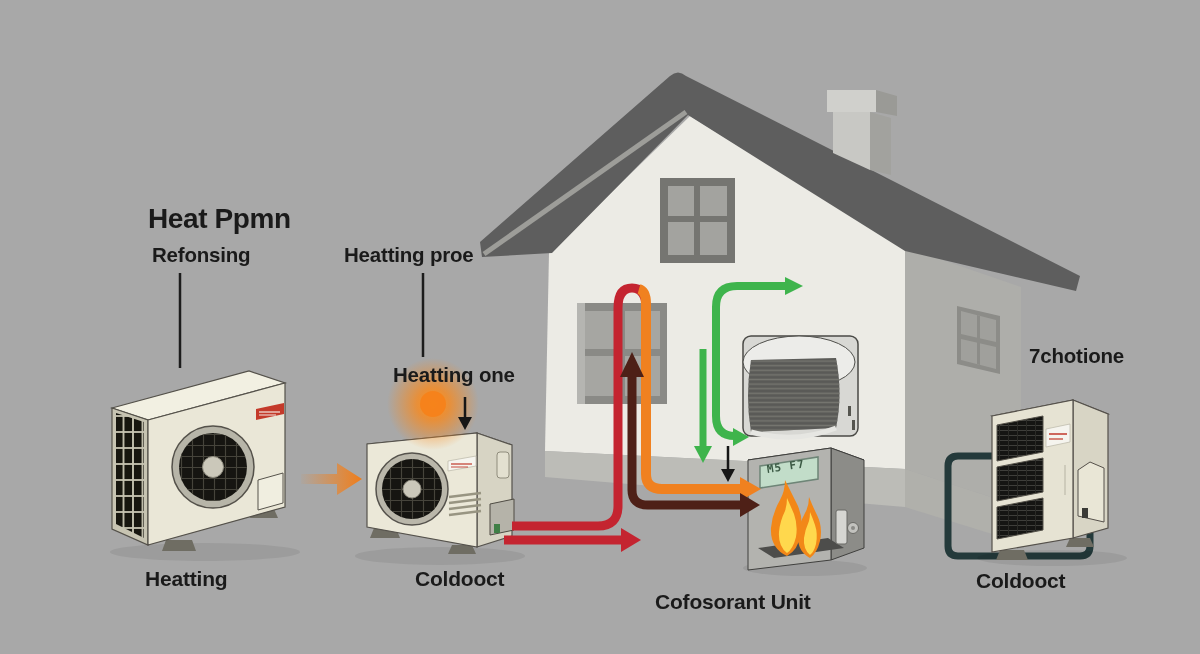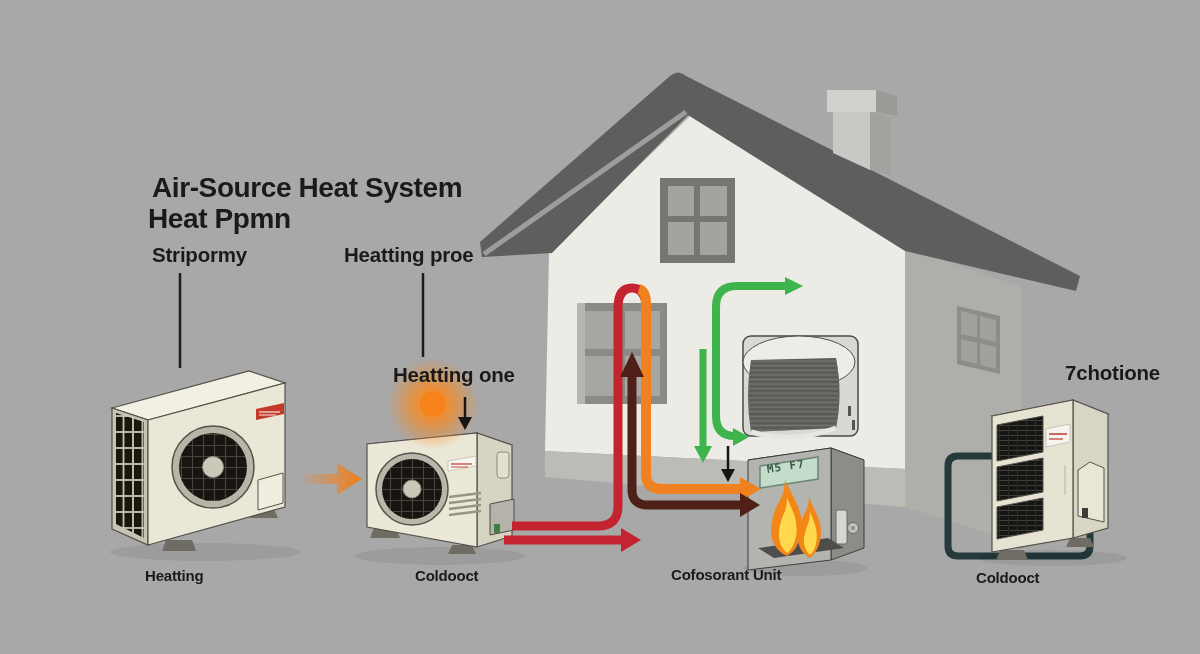--- a/index.html
+++ b/index.html
@@ -2,21 +2,21 @@
 <html><head>
 <meta charset="utf-8">
 <style>
   html,body{margin:0;padding:0;background:#888;}
   .scene{position:relative;width:1200px;height:654px;background:#a8a8a8;overflow:hidden;
          font-family:"Liberation Sans",sans-serif;}
   .scene svg{position:absolute;left:0;top:0;}
   .lbl{position:absolute;color:#1a1a1a;font-weight:700;white-space:nowrap;}
   .title{font-size:28px;line-height:31px;letter-spacing:-0.4px;}
   .callout{font-size:20.5px;letter-spacing:-0.2px;}
-  .caption{font-size:15px;letter-spacing:-0.2px;}
+  .caption{font-size:21px;letter-spacing:-0.2px;}
   .lcd-text{position:absolute;left:766px;top:463px;width:50px;font-size:11px;font-weight:700;
             font-family:"DejaVu Sans Mono",monospace;color:#3c5a45;letter-spacing:1px;
             transform:rotate(-8.5deg);transform-origin:left top;}
 </style>
 </head>
 <body>
 
 <div class="scene">
 
 <svg width="1200" height="654" viewBox="0 0 1200 654">
@@ -241,27 +241,26 @@
   <g>
     <path d="M728,446 V469" stroke="#161616" stroke-width="2.5" fill="none"></path>
     <polygon points="728,482 721,469 735,469" fill="#161616"></polygon>
   </g>
   <g>
     <path d="M180,273 V368" stroke="#1c1c1c" stroke-width="2.5" fill="none"></path>
     <path d="M423,273 V357" stroke="#1c1c1c" stroke-width="2.5" fill="none"></path>
   </g>
 </svg>
 
-  <div class="lbl title" style="left:152px;top:172px;">Air-Source Heat System</div>
   <div class="lbl title" style="left:148px;top:203px;">Heat Ppmn</div>
 
-  <div class="lbl callout" style="left:152px;top:243px;">Stripormy</div>
+  <div class="lbl callout" style="left:152px;top:243px;">Refonsing</div>
   <div class="lbl callout" style="left:344px;top:243px;">Heatting proe</div>
   <div class="lbl callout" style="left:393px;top:363px;">Heatting one</div>
-  <div class="lbl callout" style="left:1029px;top:361px;margin-left:36px;">7chotione</div>
+  <div class="lbl callout" style="left:1029px;top:344px;">7chotione</div>
 
   <div class="lbl caption" style="left:145px;top:567px;">Heatting</div>
   <div class="lbl caption" style="left:415px;top:567px;">Coldooct</div>
-  <div class="lbl caption" style="left:655px;top:566px;margin-left:16px;">Cofosorant Unit</div>
+  <div class="lbl caption" style="left:655px;top:590px;">Cofosorant Unit</div>
   <div class="lbl caption" style="left:976px;top:569px;">Coldooct</div>
 
   <div class="lcd-text">M5 F7</div>
 </div>
 
 </body></html>

